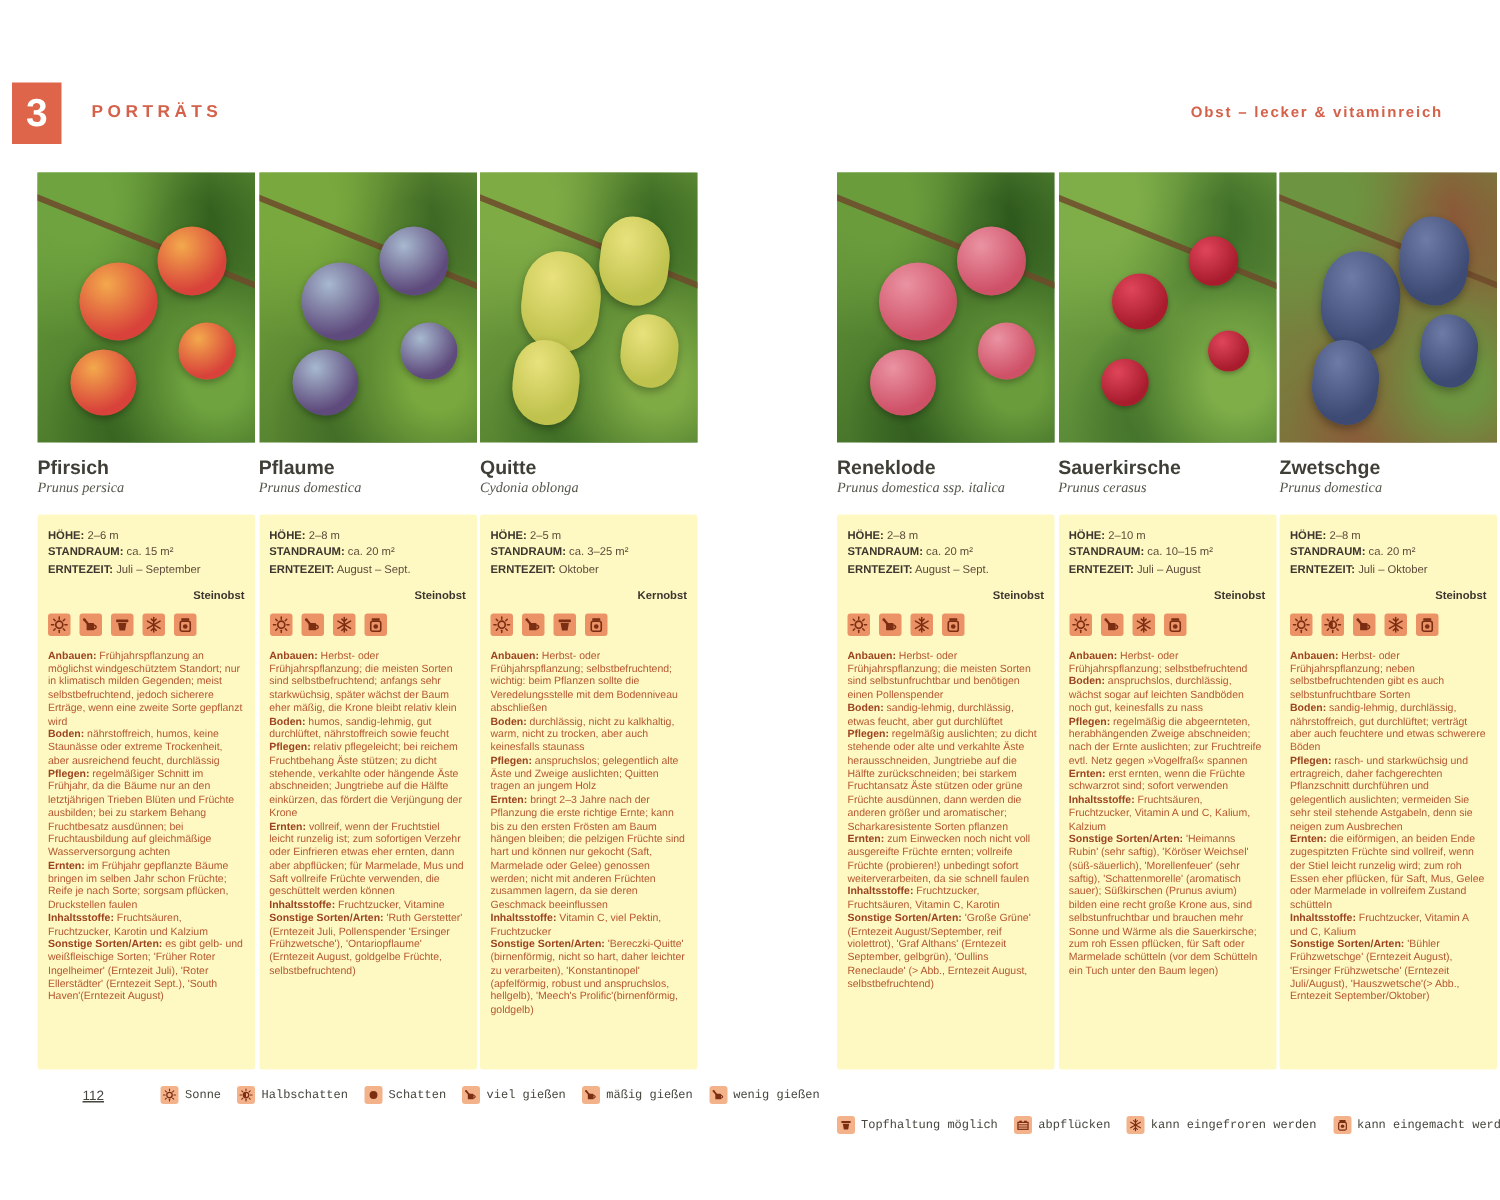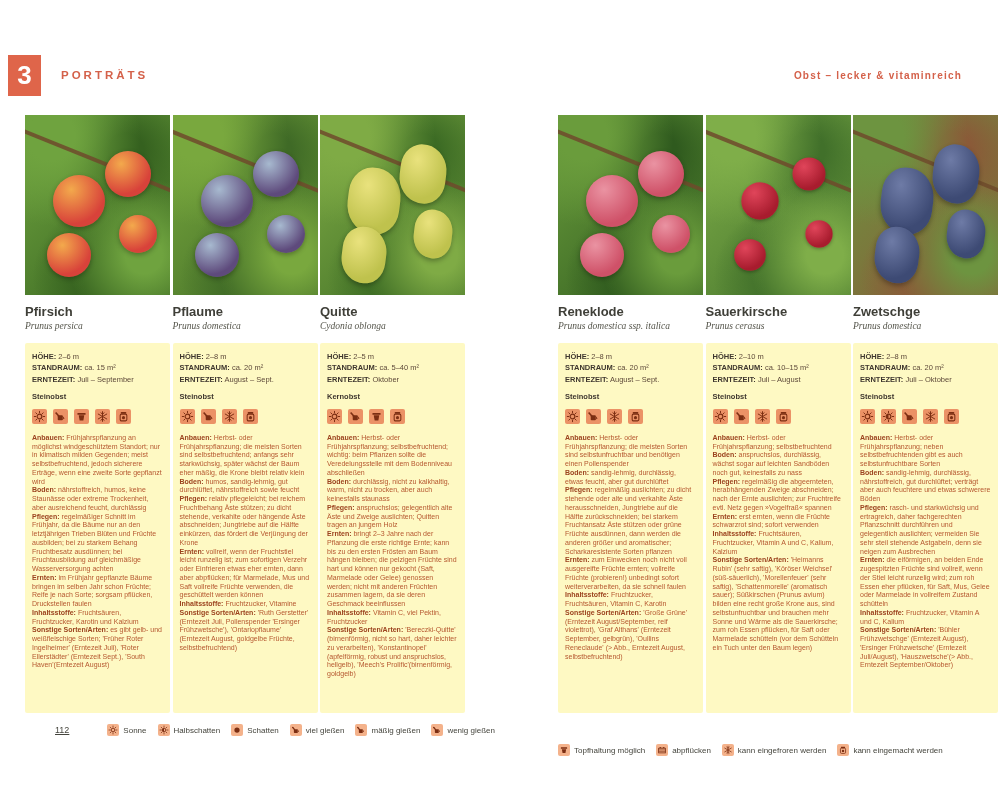--- a/index.html
+++ b/index.html
@@ -67,42 +67,42 @@
     font-size: 9.5px; color: #55554b;
   }
 
   
   .card {
     margin-top: 12px; background: #fef9c3; height: 370px; overflow: hidden;
     padding: 8px 7px 6px 7px; border-radius: 2px;
   }
   .fact { font-size: 7.5px; line-height: 1.5; color: #5e4a3a; }
   .fact-label { font-weight: bold; color: #3e362e; }
-  .category { margin-top: 7px; font-size: 7.5px; font-weight: bold; color: #3e362e; }
+  .category { margin-top: 7px; font-size: 7.5px; font-weight: bold; color: #3e362e; text-align: right; }
   .icon-row { margin-top: 8px; display: flex; gap: 6px; }
   .icon-tile {
     width: 15px; height: 15px; background: #eb9266; border-radius: 2px;
     display: inline-flex; align-items: center; justify-content: center;
   }
   .sections { margin-top: 10px; }
   .section {
     font-size: 7px; line-height: 1.25; color: #b5572f;
     text-align: left; overflow-wrap: break-word; hyphens: auto;
   }
   .section b { color: #9c431f; }
 
   
   .footer { position: absolute; top: 724px; display: flex; align-items: center; }
   .footer-left  { left: 55px; width: 420px; }
   .footer-right { left: 558px; width: 481px; }
   .page-number { font-size: 9px; color: #45453d; text-decoration: underline; }
   .footer-left .page-number { margin-right: 38px; }
   .footer-right .page-number { margin-left: auto; margin-top: 42px; }
   .legend { display: inline-flex; align-items: center; gap: 11px; flex-wrap: nowrap; }
-  .legend-item { display: inline-flex; align-items: center; gap: 4px; white-space: nowrap; }
+  .legend-item { display: inline-flex; align-items: center; gap: 4px; white-space: nowrap; font-family: Liberation Mono, monospace; }
   .legend-tile {
     width: 12px; height: 12px; background: #f4b28b; border-radius: 2px;
     display: inline-flex; align-items: center; justify-content: center;
   }
   .legend-label { font-size: 8px; color: #45453d; }
 </style>
 </head>
 <body>
 
 <div class="sheet">
@@ -265,21 +265,21 @@
       <span class="branch"></span>
       <span class="fruit f1"></span>
       <span class="fruit f2"></span>
       <span class="fruit f3"></span>
       <span class="fruit f4"></span>
     </div>
     <div class="entry-title">Quitte</div>
     <div class="entry-latin">Cydonia oblonga</div>
     <div class="card">
       <div class="fact"><span class="fact-label">HÖHE:</span> <span class="fact-value">2–5 m</span></div>
-            <div class="fact"><span class="fact-label">STANDRAUM:</span> <span class="fact-value">ca. 5–40 m²</span></div>
+            <div class="fact"><span class="fact-label">STANDRAUM:</span> <span class="fact-value">ca. 3–25 m²</span></div>
             <div class="fact"><span class="fact-label">ERNTEZEIT:</span> <span class="fact-value">Oktober</span></div>
       <div class="category">Kernobst</div>
       <div class="icon-row">
               <span class="icon-tile">
                 <svg width="13" height="13" viewBox="0 0 16 16" aria-hidden="true">
                   <circle cx="8" cy="8" r="2.9" fill="none" stroke="#7b2e12" stroke-width="1.4"></circle>
       <g stroke="#7b2e12" stroke-width="1.2" stroke-linecap="round">
       <line x1="8" y1="1.6" x2="8" y2="3.4"></line>
                     <line x1="8" y1="12.6" x2="8" y2="14.4"></line>
       <line x1="1.6" y1="8" x2="3.4" y2="8"></line>

